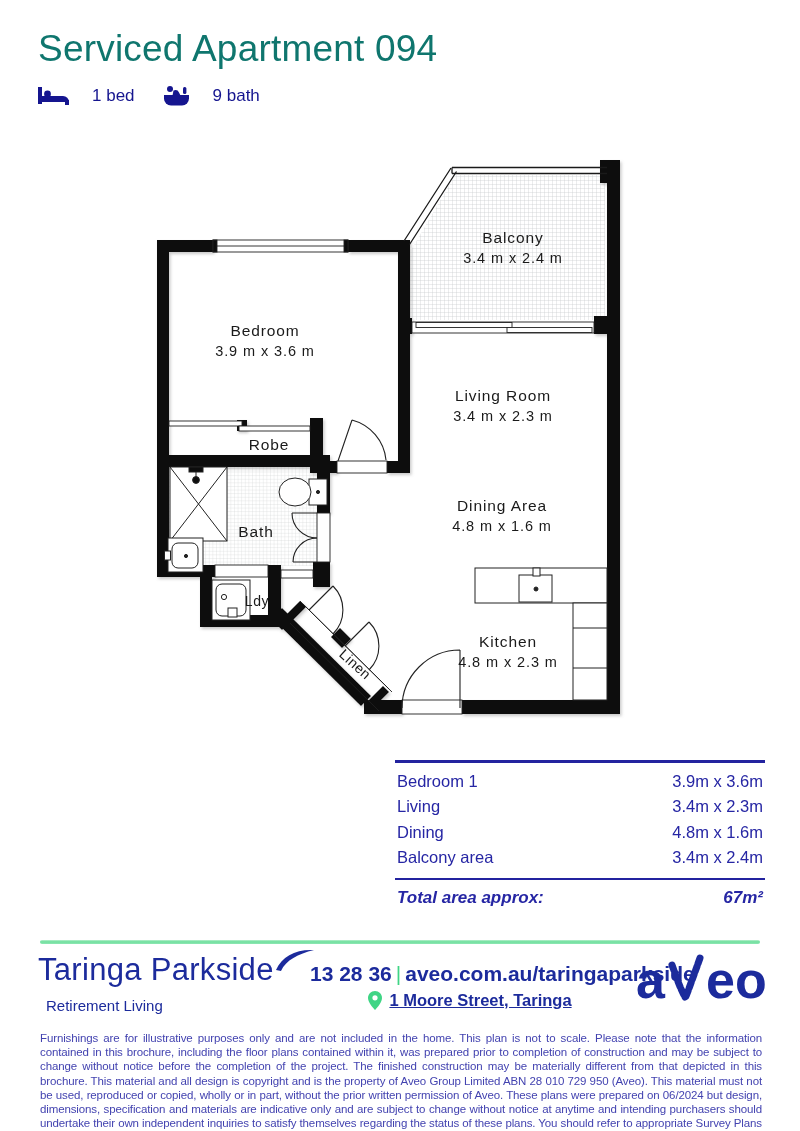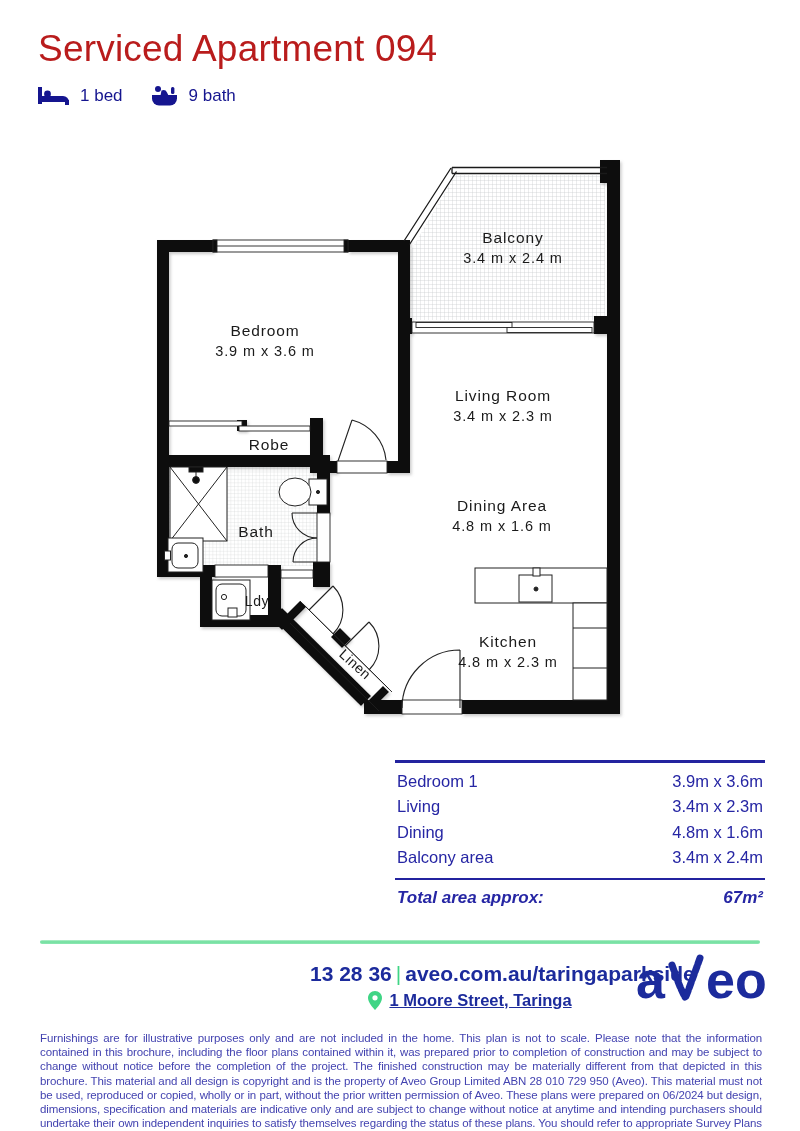--- a/index.html
+++ b/index.html
@@ -1,22 +1,22 @@
 <!DOCTYPE html>
 <html><head>
 <meta charset="utf-8">
 <style>
   html,body{margin:0;padding:0;background:#ffffff;}
   body{width:800px;height:1131px;overflow:hidden;font-family:"Liberation Sans",sans-serif;}
   .page{position:relative;width:800px;height:1131px;background:#fff;}
 
-  .title{position:absolute;left:38px;top:28px;font-size:37px;font-weight:500;color:#b91c1c;letter-spacing:0.2px;}
+  .title{position:absolute;left:38px;top:28px;font-size:37px;font-weight:500;color:#0f766e;letter-spacing:0.2px;}
 
   .features{position:absolute;left:38px;top:85px;display:flex;align-items:center;gap:28px;color:#15158f;}
-  .feature{display:flex;align-items:center;gap:11px;font-size:17px;font-weight:500;}
+  .feature{display:flex;align-items:center;gap:23px;font-size:17px;font-weight:500;}
 
   .plan{position:absolute;left:140px;top:150px;width:520px;height:590px;}
   .plan text{font-family:"Liberation Sans",sans-serif;fill:#1a1a1a;}
   .room-name{font-size:15.5px;letter-spacing:0.9px;}
   .room-dims{font-size:14.5px;letter-spacing:0.9px;}
   .small-name{font-size:14px;letter-spacing:0.6px;}
 
   .summary{position:absolute;left:395px;top:760px;width:370px;color:#2626a4;}
   .summary .rule{height:2.5px;background:#23239f;}
   .summary .rows{padding:6px 2px 7px 2px;}
@@ -231,20 +231,29 @@
     </div>
     <div class="rule"></div>
     <div class="total">
       <span>Total area approx:</span>
       <span>67m²</span>
     </div>
   </div>
 
   <div class="green-rule"></div>
 
+  <div class="brand">
+    <div class="brand-leaf">
+      <svg width="42" height="24" viewBox="0 0 42 24">
+        <path d="M2 22 C8 8 22 1 40 2 C24 6 12 12 7 23 Z" fill="#1c2b9c"></path>
+      </svg>
+    </div>
+    <div class="brand-name">Taringa Parkside</div>
+    <div class="brand-sub">Retirement Living</div>
+  </div>
 
   <div class="contact">
     <div class="line1">
       <span>13 28 36</span><span class="sep">|</span><span>aveo.com.au/taringaparkside</span>
     </div>
     <div class="line2">
       <svg width="14" height="19" viewBox="0 0 14 19">
         <path d="M7 0 C3.1 0 0 3.1 0 7 C0 12 7 19 7 19 C7 19 14 12 14 7 C14 3.1 10.9 0 7 0 Z" fill="#3fd585"></path>
         <circle cx="7" cy="6.8" r="2.6" fill="#ffffff"></circle>
       </svg>

